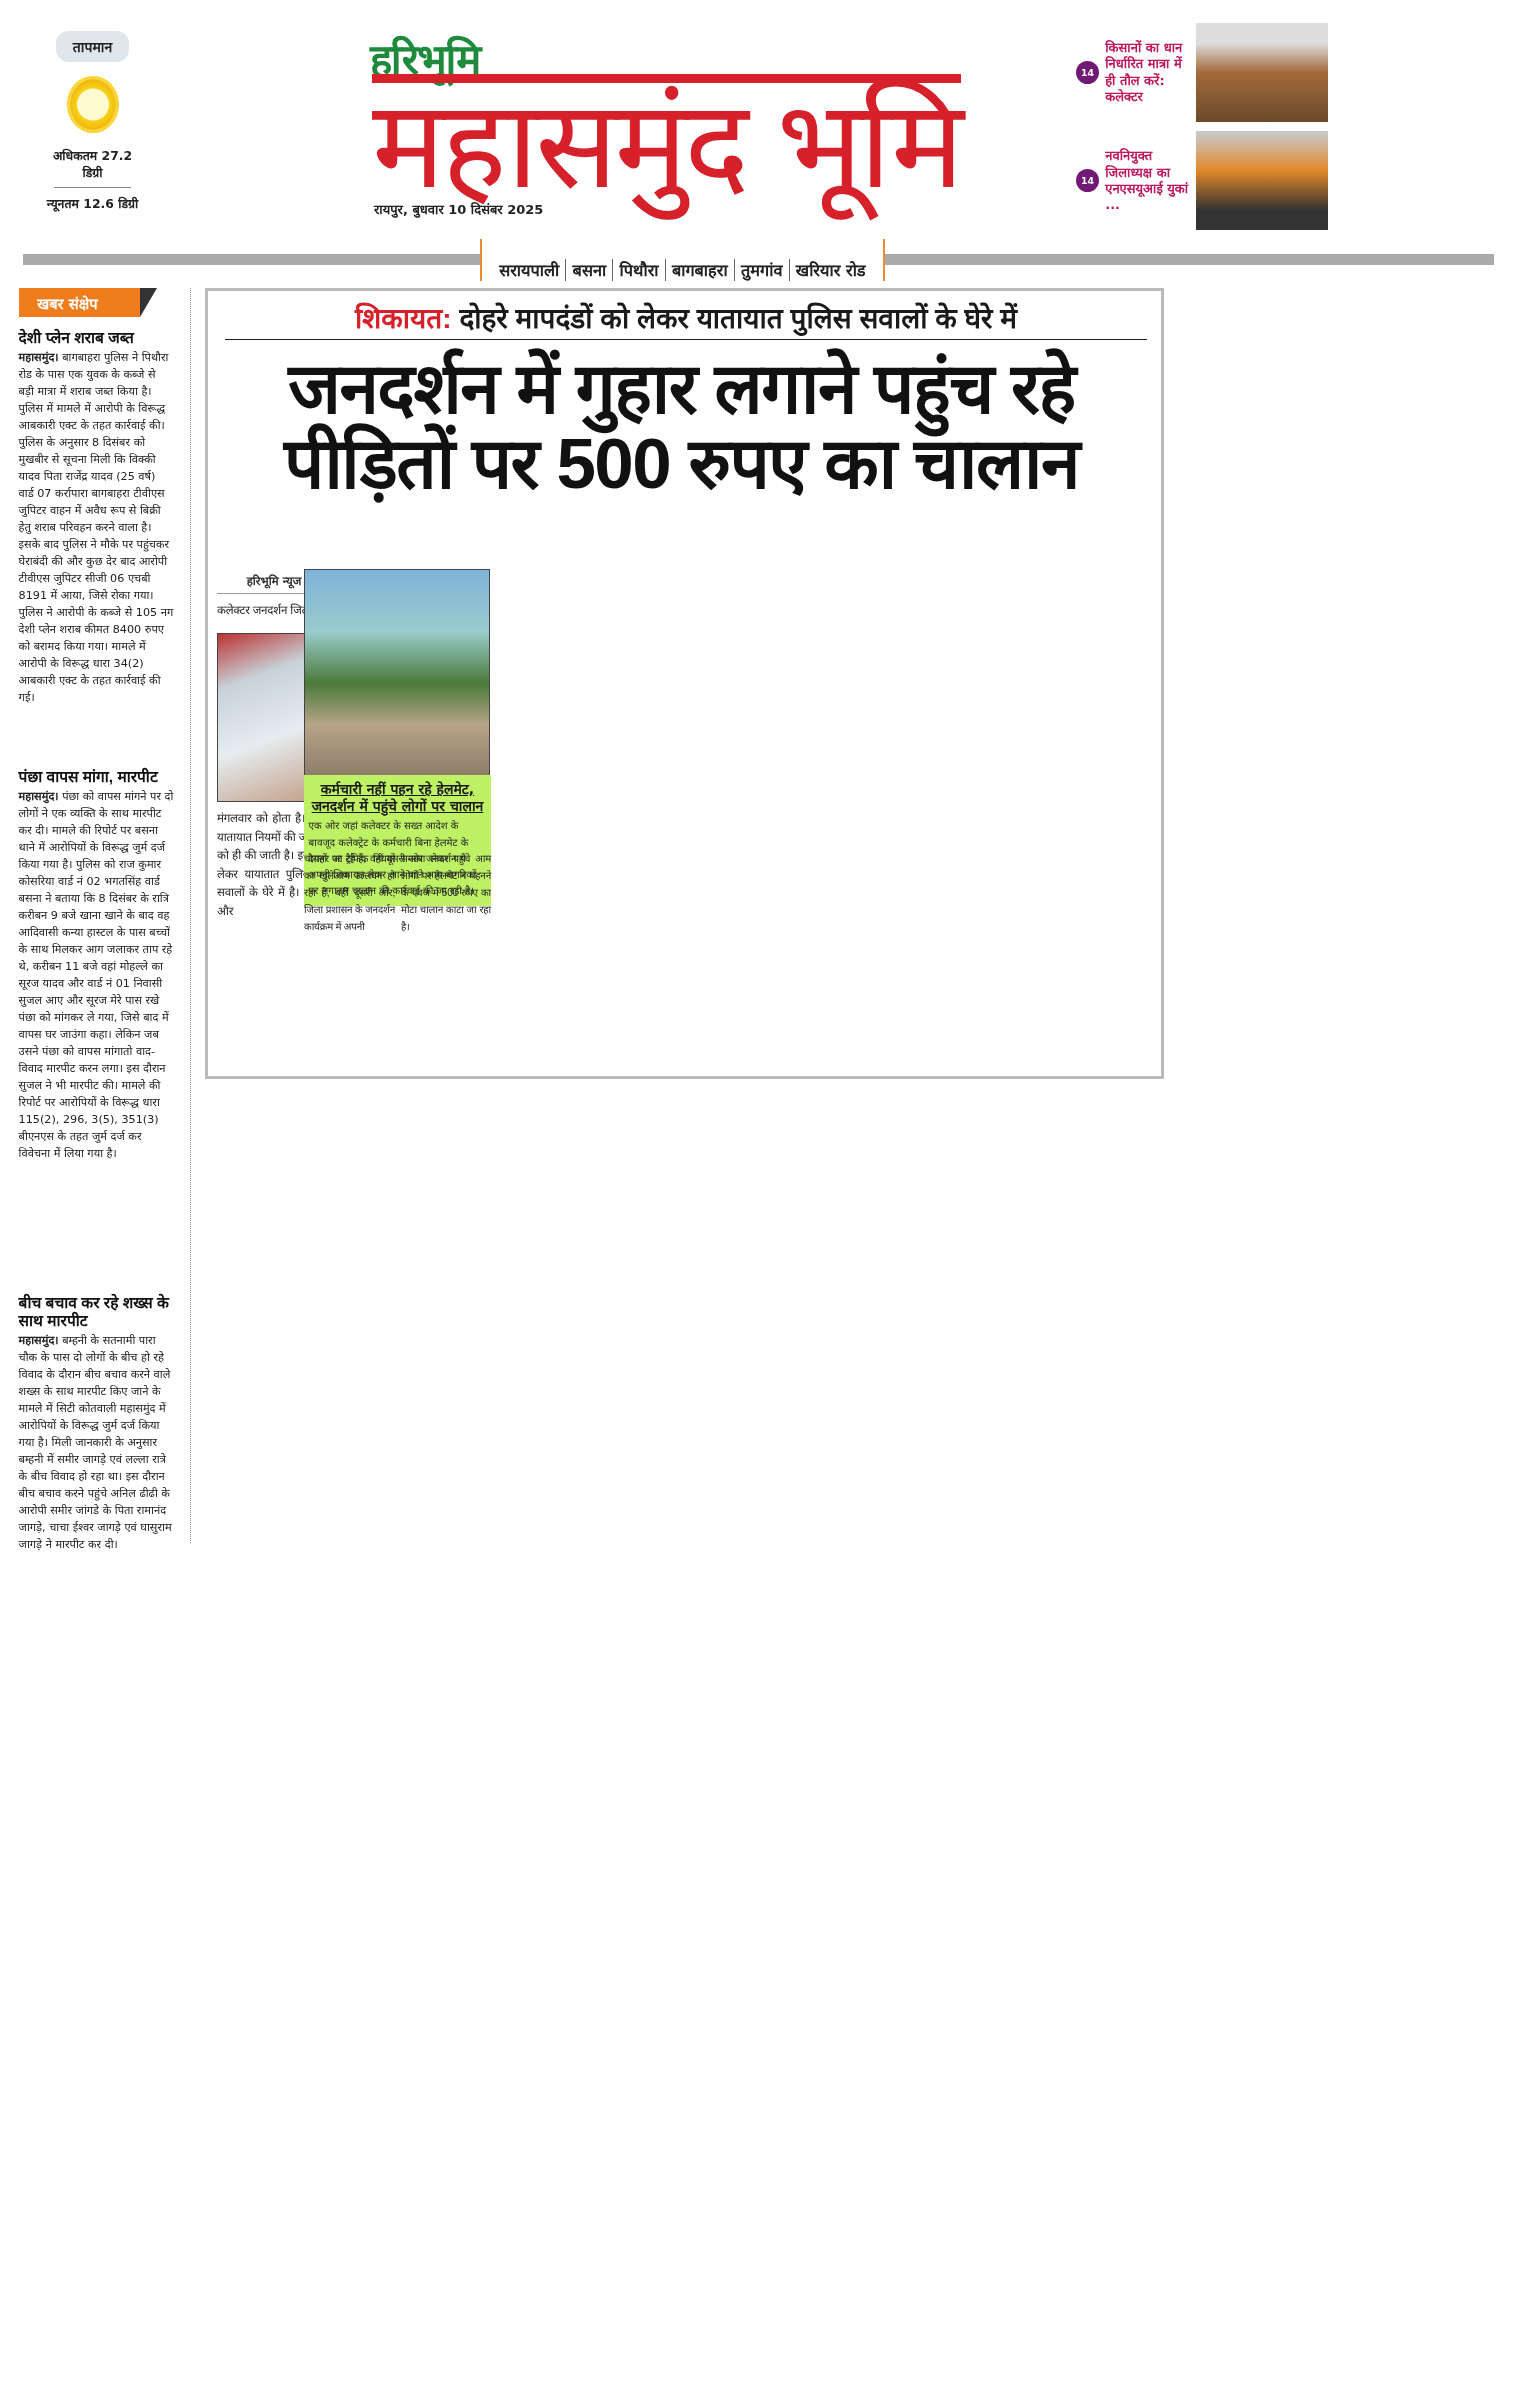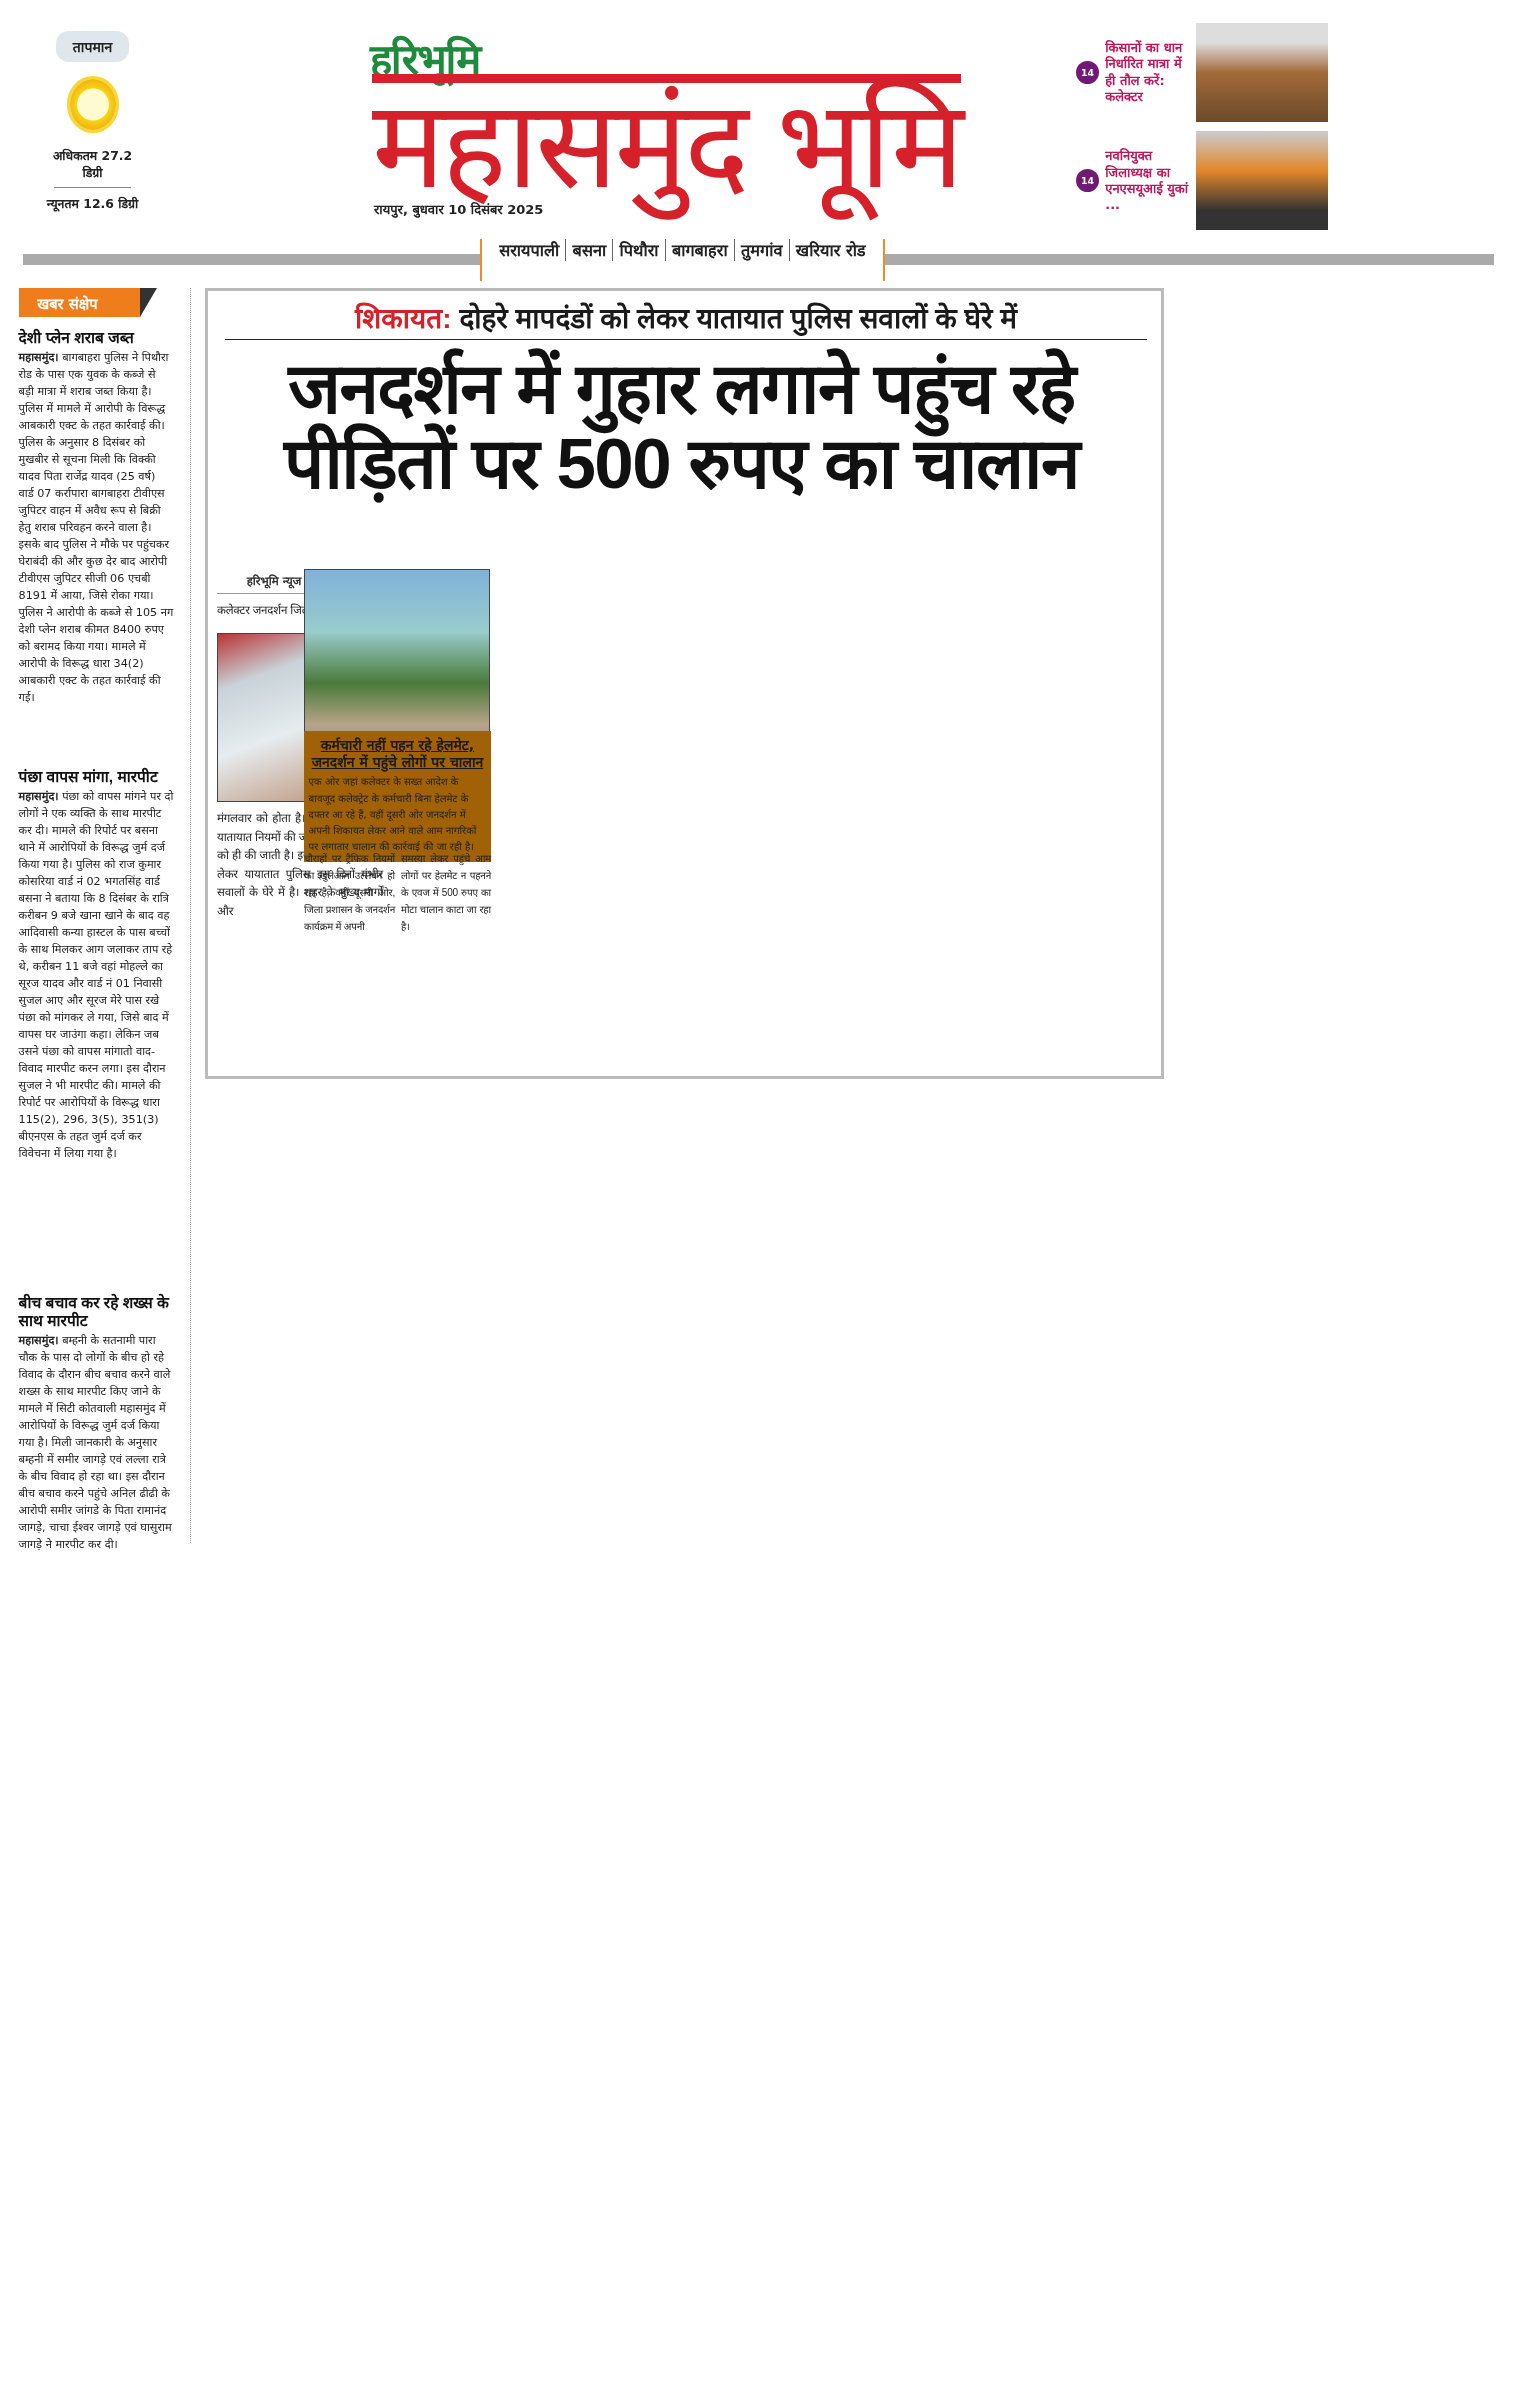--- a/index.html
+++ b/index.html
@@ -21,36 +21,36 @@
 .brand-big{left:372px;top:74px;font-size:122px;font-weight:400;color:#d6212a;font-family:"Liberation Sans",sans-serif;letter-spacing:-3.1px;line-height:1;border-top:9.3px solid #d6212a;padding-top:1px}
 .dateline{left:374px;top:200px;font-size:13px;font-weight:700;color:#222}
 .promo{left:1076px;top:23px;width:426px}
 .promo-item{display:flex;align-items:center;margin-bottom:9.3px}
 .promo-num{width:23px;height:23px;border-radius:50%;background:#701a75;color:#fff;font-size:9.3px;font-weight:700;display:flex;align-items:center;justify-content:center;margin-right:6.2px}
 .promo-text{width:85px;font-size:13px;font-weight:700;line-height:16.3px;color:#be185d}
 .promo-img{width:132px;height:99px;margin-left:6.2px}
 .promo-img.a{background:linear-gradient(180deg,#ddd 20%,#a36a3a 50%,#6b4a2a)}
 .promo-img.b{background:linear-gradient(180deg,#c8ccd0,#e2882a 40%,#333 80%)}
 .nav-bar{left:23px;top:254px;width:1471px;height:11px;background:#aaa}
-.nav-pill{left:480px;top:239px;height:42px;background:#fff;padding:0 11px;display:flex;align-items:flex-start;border-left:2.3px solid #f08a2c;border-right:2.3px solid #f08a2c}
+.nav-pill{left:480px;top:239px;height:42px;background:#fff;padding:0 11px;display:flex;align-items:flex-end;border-left:2.3px solid #f08a2c;border-right:2.3px solid #f08a2c}
 .nav-pill span{font-size:16.3px;font-weight:700;color:#222;padding:0 6.2px;border-right:1.5px solid #666}
 .nav-pill span:last-child{border-right:none}
 
 .brief-tag{left:18.6px;top:288px;width:121px;height:29px;background:#f07d1c;color:#fff;font-weight:700;font-size:14.7px;padding:4.6px 0 0 18.6px}
 .brief-tag:after{content:"";position:absolute;right:-17px;top:0;border-top:29px solid #333;border-right:17px solid transparent}
 .brief{left:18.6px;width:155px}
 .brief h3{font-family:"Liberation Sans",sans-serif;font-size:15.5px;font-weight:700;color:#111;line-height:18.6px;margin:4.6px 0 1.5px}
 .brief p{font-size:11.2px;line-height:17px;color:#222}
 .brief b{font-weight:700}
 
 .mainbox{left:205px;top:288px;width:959px;height:791px;border:3.1px solid #bbb}
 .kicker{left:225px;top:298px;width:922px;text-align:center;font-size:28px;font-weight:700;font-family:"Liberation Sans",sans-serif;border-bottom:1.5px solid #222;padding-bottom:3.1px}
 .kicker .red{color:#d6212a}
 .main-hl{left:217px;top:352px;width:929px;text-align:center;font-size:71px;letter-spacing:-1.5px}
-.caption-box{left:304px;top:731px;width:186px;background:#a16207;padding:6.2px 4.6px}
+.caption-box{left:304px;top:775px;width:186px;background:#bef264;padding:6.2px 4.6px}
 .caption-title{font-size:14px;font-weight:700;text-decoration:underline;text-align:center;line-height:17px}
 .caption-text{font-size:10px;line-height:16.3px;color:#222;margin-top:3.1px}
 </style>
 </head>
 <body>
 
 <div class="abs temp-box">
   <div class="temp-label">तापमान</div>
   <div class="sun"></div>
   <div class="temp-line">अधिकतम 27.2 डिग्री</div>

